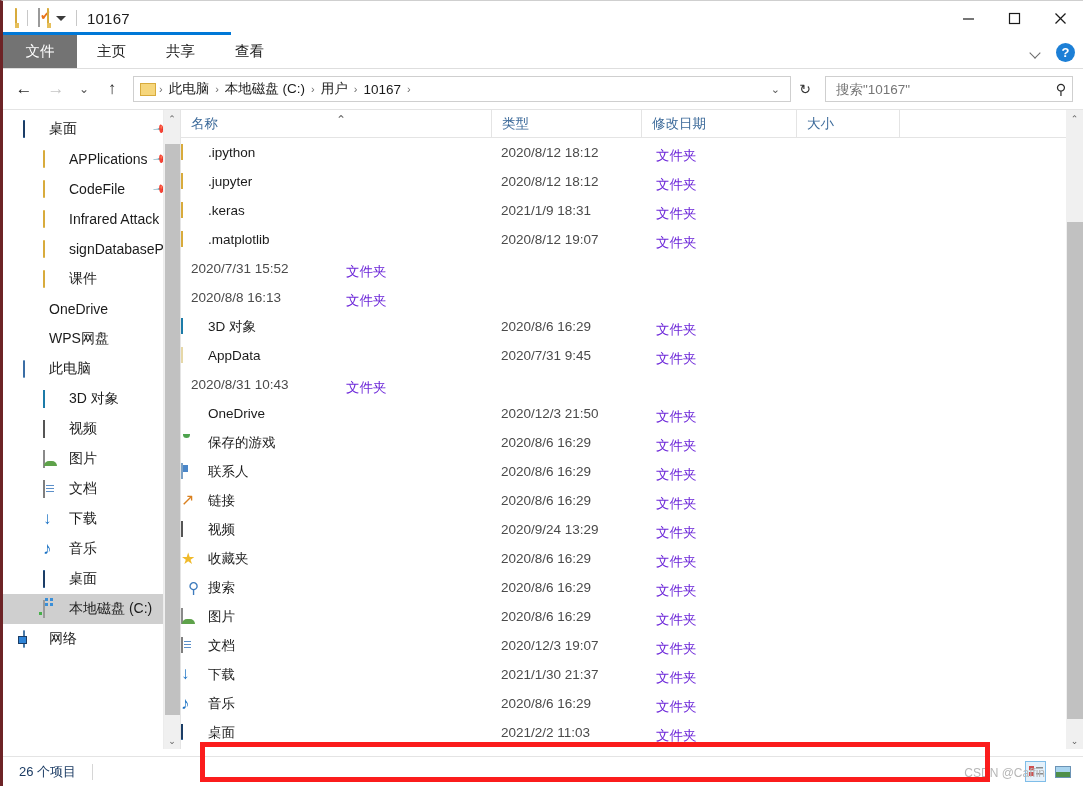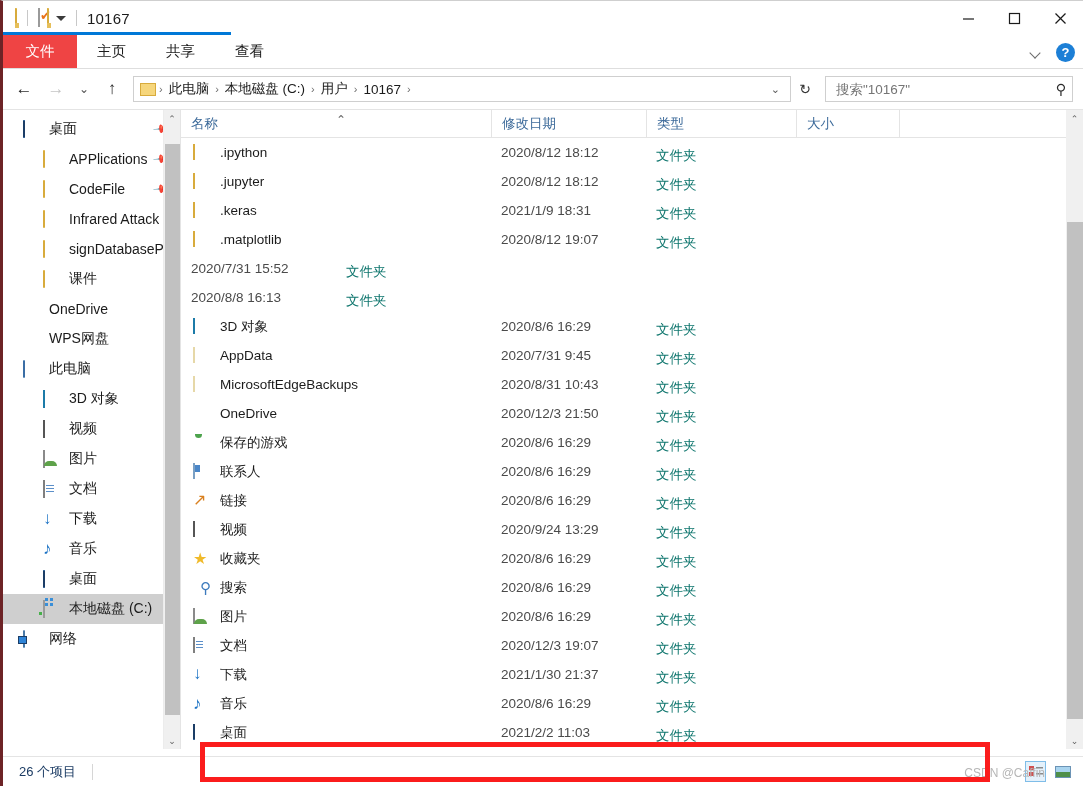--- a/index.html
+++ b/index.html
@@ -83,21 +83,21 @@
     display: flex; align-items: stretch;
     border-bottom: 1px solid #dedede;
   }
   .tab {
     display: flex; align-items: center; justify-content: center;
     padding: 0 20px;
     font-size: 14.5px; color: #1b1b1b;
     cursor: default;
   }
   .tab.file {
-    background: #ef4444; color: #ffffff;
+    background: #737373; color: #ffffff;
     min-width: 74px;
   }
   .ribbon-right {
     position: absolute; right: 8px; top: 0; height: 34px;
     display: flex; align-items: center; gap: 14px;
   }
   .chev-down-small {
     width: 11px; height: 7px;
     position: relative;
   }
@@ -334,26 +334,26 @@
   }
   .rows { position: relative; }
   .row {
     display: flex; align-items: center;
     height: 29px;
     font-size: 13.5px; color: #1b1b1b;
     cursor: default;
   }
   .cell-name {
     display: flex; align-items: center;
-    padding-left: 12px;
+    padding-left: 0;
     overflow: hidden;
   }
   .cell-name .label { margin-left: 9px; white-space: nowrap; }
   .cell-date { color: #4a4a4a; padding-left: 10px; }
-  .cell-type { color: #0f766e; padding-left: 10px; margin-top: 7px; }
+  .cell-type { color: #6d28d9; padding-left: 10px; margin-top: 7px; }
   .cell-size { color: #4a4a4a; text-align: right; padding-right: 34px; }
 
   
   .ri { width: 18px; height: 17px; flex: none; position: relative; }
   .ri-folder {
     width: 16px; height: 13px; background: #f6d67c;
     border: 1px solid #d8ab3c; margin-top: 2px;
   }
   .ri-folder.pale { background: #fdf3d6; border-color: #e6d8a8; }
   .ri-3d {
@@ -635,22 +635,22 @@
         <div class="sb-arrow bottom">⌄</div>
       </div>
     </div>
 
     <div class="list-area">
       <div class="col-headers">
         <div class="col-h" style="width:310px">
           <span>名称</span>
           <span class="sort-arrow">⌃</span>
         </div>
+        <div class="col-h" style="width:150px">类型</div>
         <div class="col-h" style="width:155px">修改日期</div>
-        <div class="col-h" style="width:150px">类型</div>
         <div class="col-h" style="width:103px">大小</div>
         <div class="col-h" style="width:130px"></div>
       </div>
       <div class="rows" id="file-rows">
           <div class="row">
             <div class="cell-name" style="width:310px">
               <span class="ri"><span class="ri-folder"></span></span>
               <span class="label">.ipython</span>
             </div>
             <div class="cell-date" style="width:155px">2020/8/12 18:12</div>
@@ -706,24 +706,20 @@
           <div class="row">
             <div class="cell-name" style="width:310px">
               <span class="ri"><span class="ri-folder pale"></span></span>
               <span class="label">AppData</span>
             </div>
             <div class="cell-date" style="width:155px">2020/7/31 9:45</div>
             <div class="cell-type" style="width:150px">文件夹</div>
             <div class="cell-size" style="width:103px"></div>
           </div>
           <div class="row">
-            <div class="cell-name" style="width:310px">
-              <span class="ri"><span class="ri-folder pale"></span></span>
-              <span class="label">MicrosoftEdgeBackups</span>
-            </div>
             <div class="cell-date" style="width:155px">2020/8/31 10:43</div>
             <div class="cell-type" style="width:150px">文件夹</div>
             <div class="cell-size" style="width:103px"></div>
           </div>
           <div class="row">
             <div class="cell-name" style="width:310px">
               <span class="ri"><span class="ri-onedrive"></span></span>
               <span class="label">OneDrive</span>
             </div>
             <div class="cell-date" style="width:155px">2020/12/3 21:50</div>

